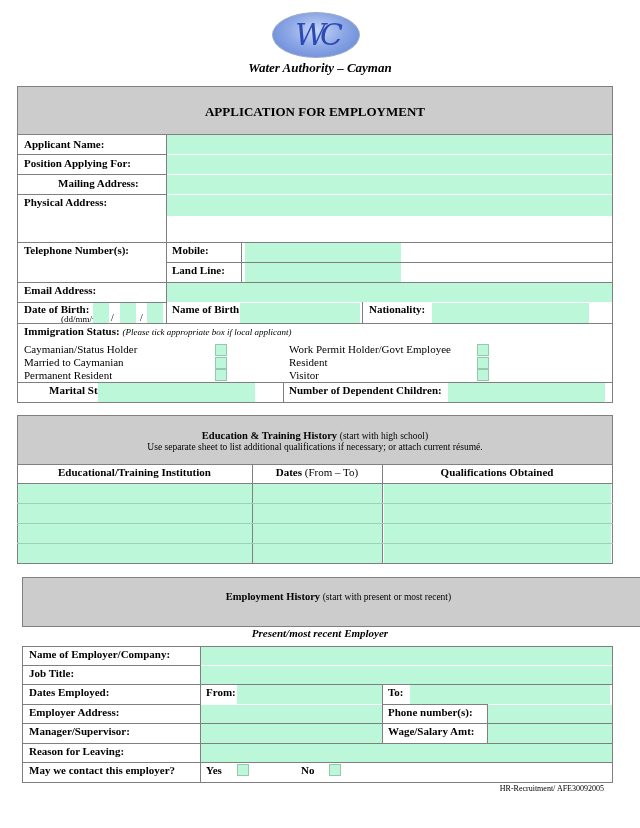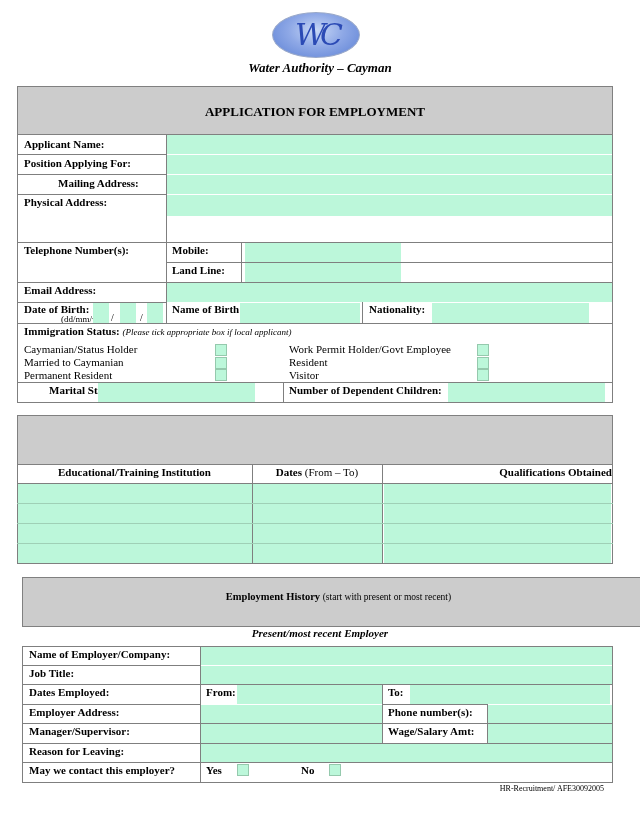--- a/index.html
+++ b/index.html
@@ -111,34 +111,39 @@
 
   <div class="lbl" style="left:24px;top:384px;margin-left:25px;">Marital Status:</div>
   <div class="fill" style="left:98px;top:383px;width:157px;height:19px;"></div>
   <div class="vl" style="left:283px;top:382px;height:20px;"></div>
   <div class="lbl" style="left:289px;top:384px;">Number of Dependent Children:</div>
   <div class="fill" style="left:448px;top:383px;width:157px;height:19px;"></div>
   <div class="hl" style="left:17px;top:402px;width:596px;"></div>
 </div>
 
 <div class="hdr" style="left:17px;top:415px;width:596px;height:50px;">
+  <div style="font-size:10.5px;margin-top:14px;">
+    <span class="bold">Education &amp; Training History</span>
+    <span style="font-size:9.5px;">(start with high school)</span>
+  </div>
+  <div style="font-size:9.5px;margin-top:1px;">Use separate sheet to list additional qualifications if necessary; or attach current résumé.</div>
 </div>
 
 <div>
   <div class="vl" style="left:17px;top:465px;height:99px;"></div>
   <div class="vl" style="left:612px;top:465px;height:99px;"></div>
   <div class="vl" style="left:252px;top:465px;height:99px;"></div>
   <div class="vl" style="left:382px;top:465px;height:99px;"></div>
 
   <div class="lbl" style="left:17px;top:466px;width:235px;text-align:center;">Educational/Training Institution</div>
   <div class="lbl" style="left:252px;top:466px;width:130px;text-align:center;">
     <span>Dates</span>
     <span style="font-weight:normal;">(From – To)</span>
   </div>
-  <div class="lbl" style="left:382px;top:466px;width:230px;text-align:right;">Qualifications Obtained</div>
+  <div class="lbl" style="left:382px;top:466px;width:230px;text-align:center;">Qualifications Obtained</div>
   <div class="hl" style="left:17px;top:483px;width:596px;"></div>
 
   <div class="fill" style="left:18px;top:484px;width:234px;height:19px;"></div>
   <div class="fill" style="left:253px;top:484px;width:129px;height:19px;"></div>
   <div class="fill" style="left:384px;top:484px;width:227px;height:19px;"></div>
   <div class="hl" style="left:17px;top:503px;width:596px;background:#9fd0b6;"></div>
 
   <div class="fill" style="left:18px;top:504px;width:234px;height:19px;"></div>
   <div class="fill" style="left:253px;top:504px;width:129px;height:19px;"></div>
   <div class="fill" style="left:384px;top:504px;width:227px;height:19px;"></div>

